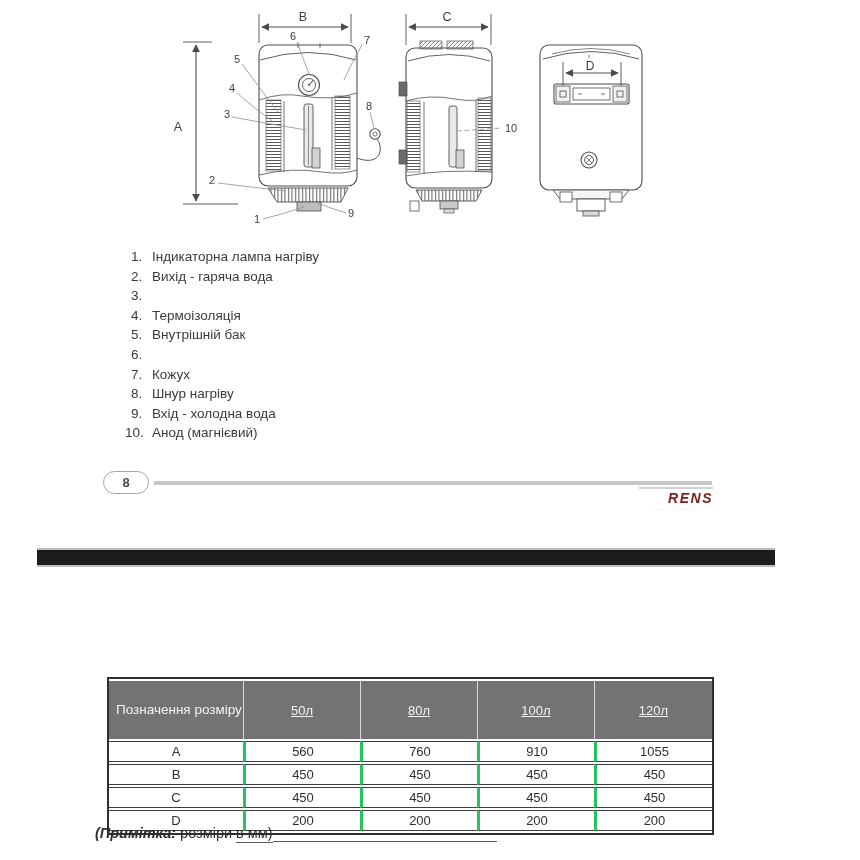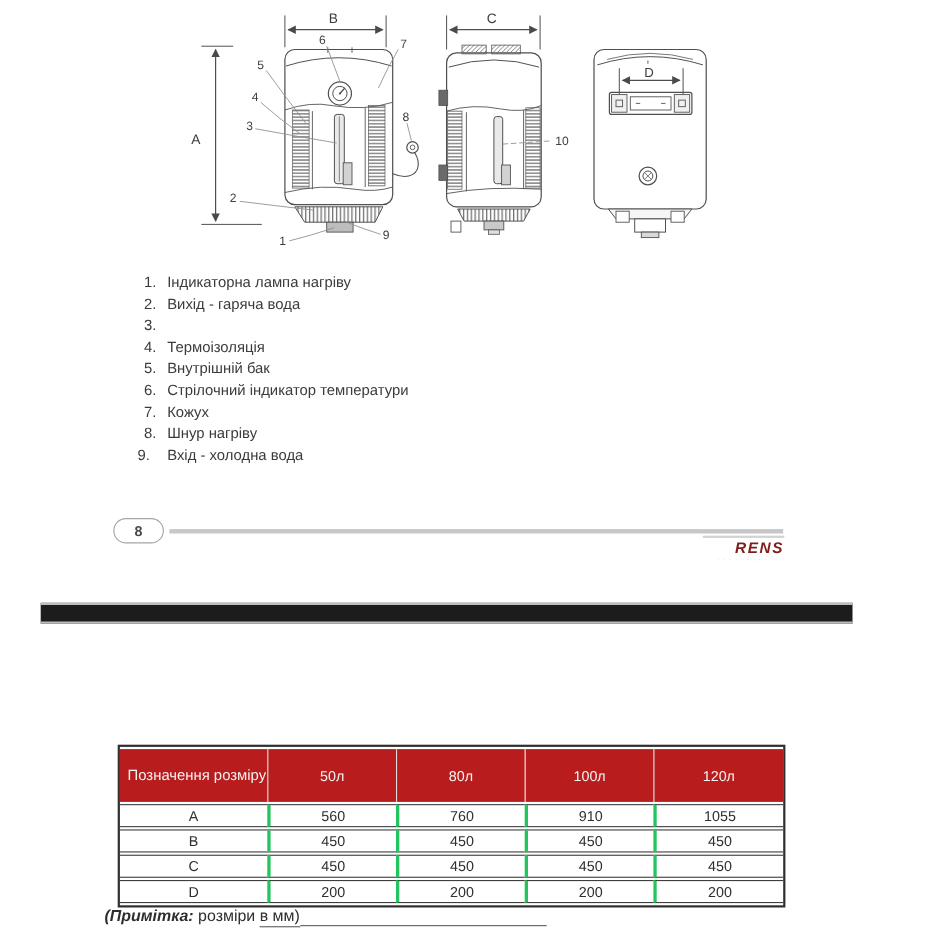--- a/index.html
+++ b/index.html
@@ -54,27 +54,27 @@
     position:absolute; left:0; top:642px; width:816px; text-align:center;
     font-size:15.5px; font-weight:bold; color:#262626; letter-spacing:0.2px;
   }
   .dims-table {
     position:absolute; left:107px; top:677px; width:603px;
     border-collapse:separate; border-spacing:0 2px;
     border:2px solid #2e2e2e; table-layout:fixed; background:#fff;
   }
   .dims-table th, .dims-table td { font-size:13px; text-align:center; }
   .dims-table thead th {
-    background:#b91c1c; color:#f2f2f2; font-weight:normal; height:48px;
+    background:#737373; color:#f2f2f2; font-weight:normal; height:58px;
     vertical-align:middle;
   }
   .dims-table thead th.corner {
     text-align:left; padding-left:7px; line-height:1.3; font-size:13.5px;
   }
-  .dims-table thead th + th { border-left:1px solid #dadada; }
+  .dims-table thead th + th { border-left:1px solid #dadada;text-decoration:underline; }
   .dims-table tbody td {
     height:21px; color:#2f2f2f; border-top:1px solid #3e3e3e; border-bottom:1px solid #3e3e3e;
   }
   .dims-table tbody td + td { border-left:3px solid #22c55e; }
 
   .note-line { position:absolute; left:95px; top:825px; font-size:14.5px; color:#2e2e2e; }
   .note-line .note-prefix { font-weight:bold; font-style:italic; }
   .note-line .note-underlined { border-bottom:1.5px solid #5c5c5c; padding-bottom:1px; }
   .note-line .blank-underline {
     display:inline-block; width:224px; height:15px;
@@ -266,33 +266,36 @@
     <li>
         <span class="num">4.</span>
         <span class="txt">Термоізоляція</span>
       </li>
     <li>
         <span class="num">5.</span>
         <span class="txt">Внутрішній бак</span>
       </li>
     <li>
         <span class="num">6.</span>
-        <span class="txt">Стрілочний індикатор температури</span>
       </li>
     <li>
         <span class="num">7.</span>
         <span class="txt">Кожух</span>
       </li>
     <li>
         <span class="num">8.</span>
         <span class="txt">Шнур нагріву</span>
       </li>
     <li>
         <span class="num">9.</span>
         <span class="txt">Вхід - холодна вода</span>
+      </li>
+    <li>
+        <span class="num">10.</span>
+        <span class="txt">Анод (магнієвий)</span>
       </li>
   </ul>
 
   <div class="page-number-badge">8</div>
   <div class="footer-line"></div>
   <div class="brand-logo">
     <div class="logo-text">RENS</div>
     <span class="logo-dots">·········</span>
   </div>
 

